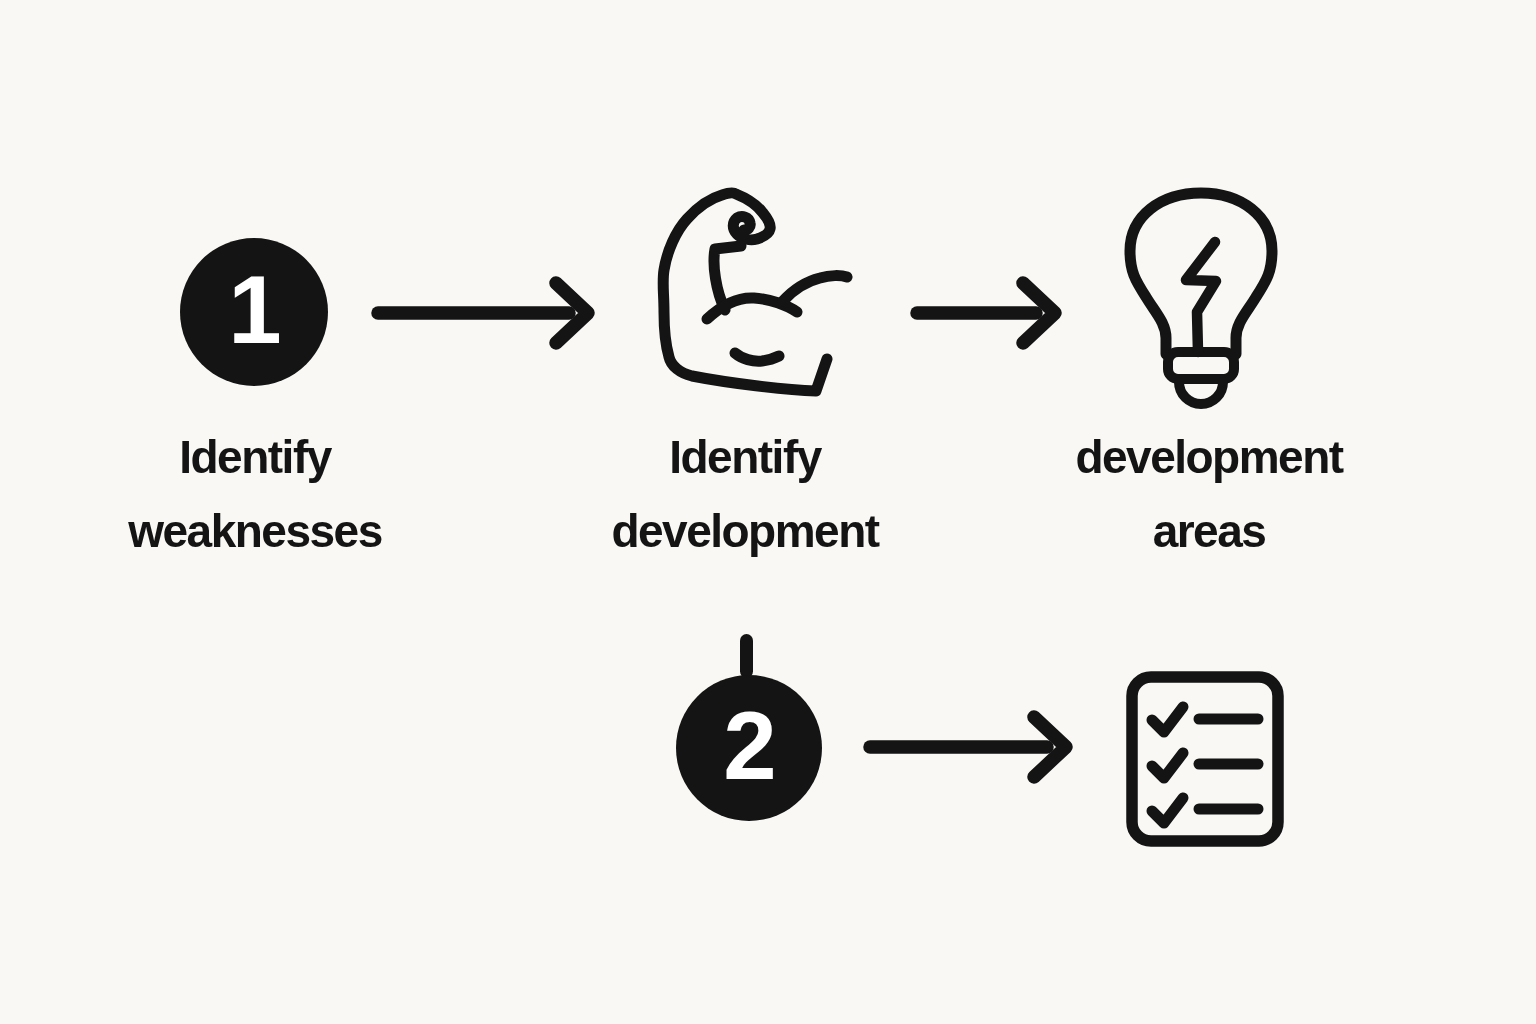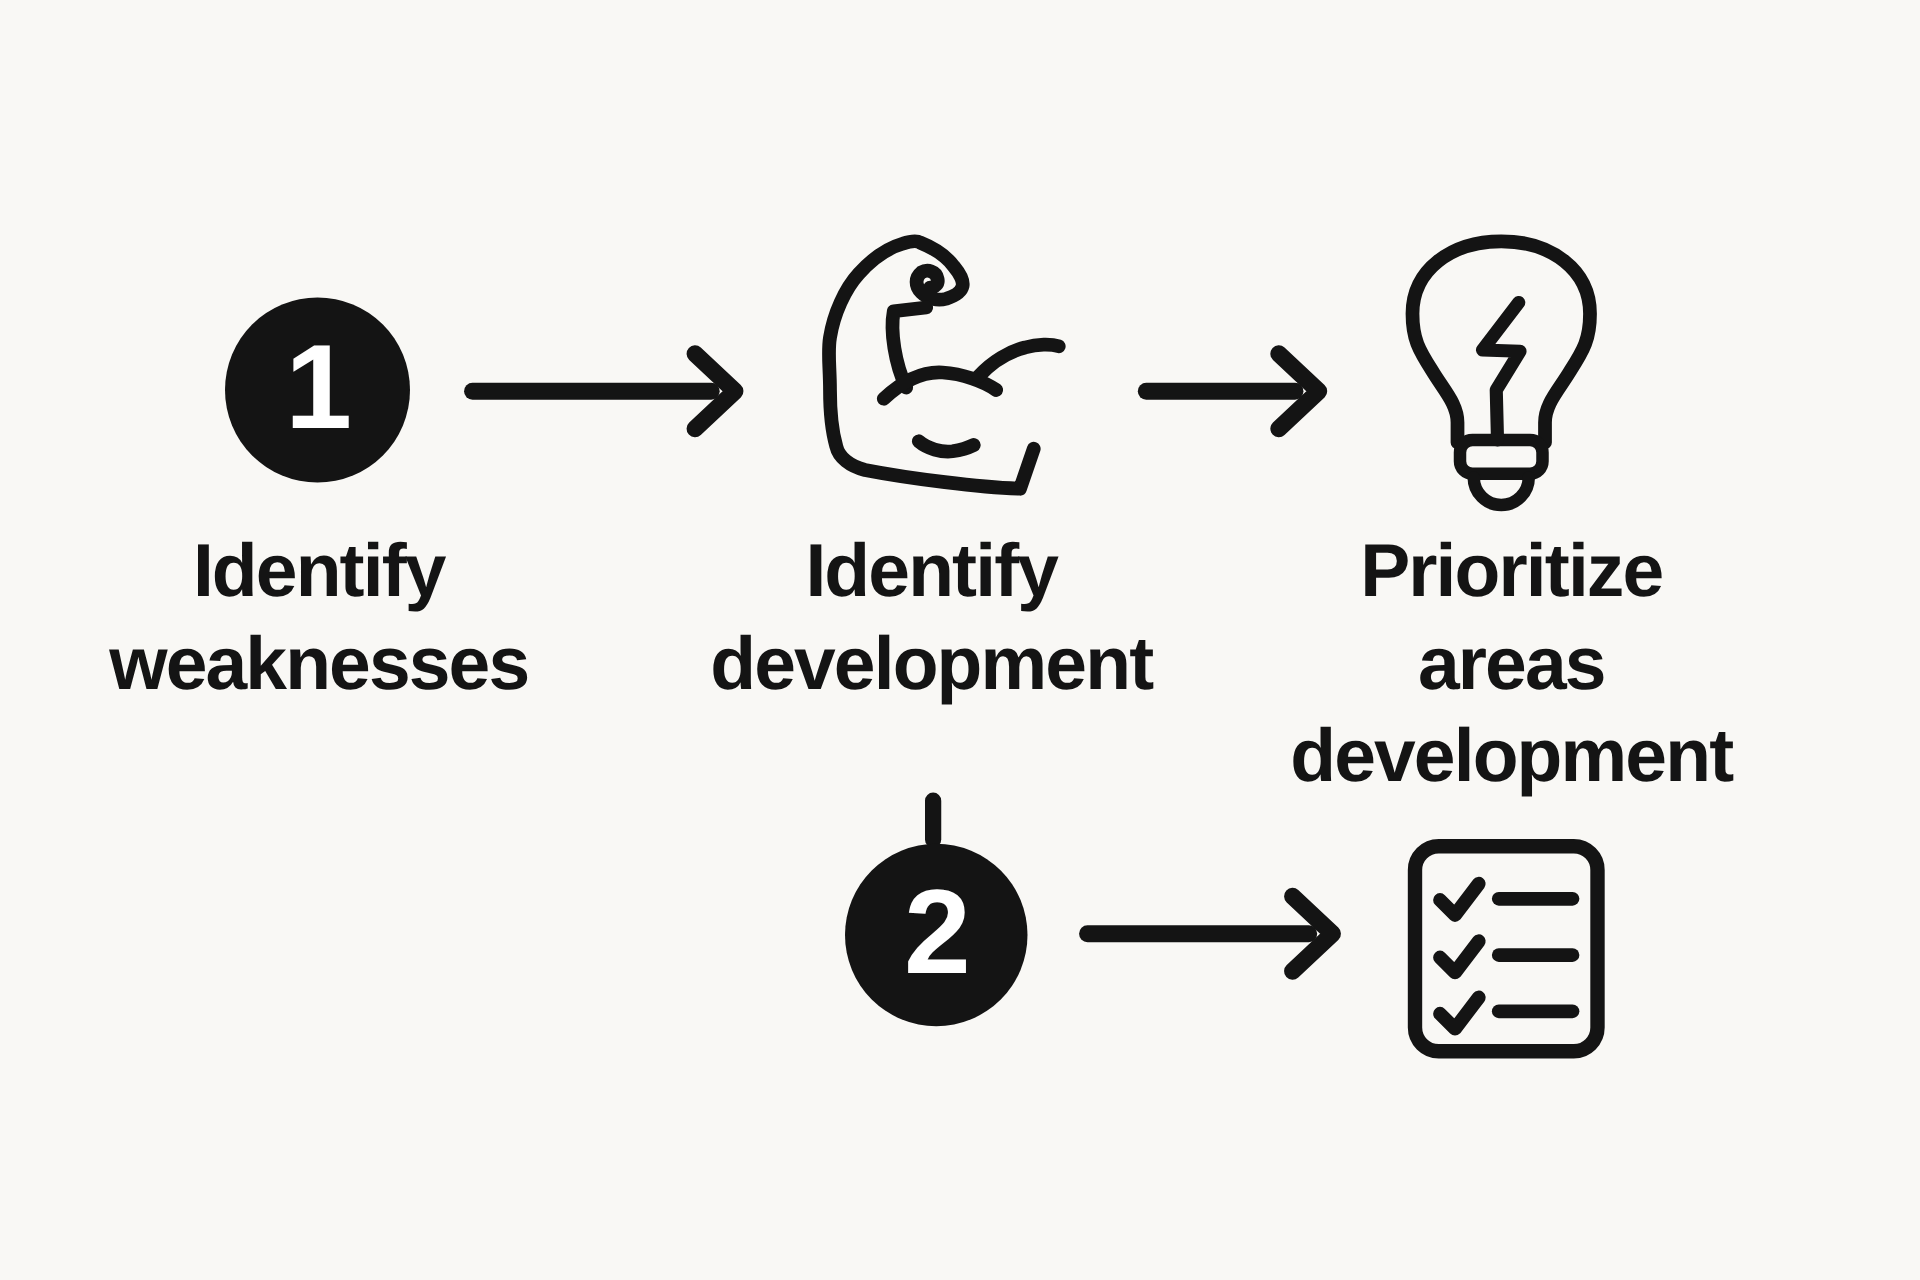--- a/index.html
+++ b/index.html
@@ -37,21 +37,21 @@
   .badge-2{left:676px;top:675px;width:146px;height:146px;}
   .stem{
     left:740px;top:634px;width:13px;height:44px;
     background:var(--ink);
     border-radius:7px;
   }
   .caption{
     width:480px;
     text-align:center;
     font-weight:700;
-    font-size:60px;
+    font-size:46px;
     line-height:74px;
     letter-spacing:-1.5px;
     color:var(--ink);
     top:420px;
   }
   .caption-1{left:15px;}
   .caption-2{left:505px;}
   .caption-3{left:969px;}
   svg{display:block;overflow:visible;}
   .stroke{
@@ -117,23 +117,22 @@
 
   <div class="abs caption caption-1">
     <div>Identify</div>
     <div>weaknesses</div>
   </div>
   <div class="abs caption caption-2">
     <div>Identify</div>
     <div>development</div>
   </div>
   <div class="abs caption caption-3">
-    <div>Prioritize</div>
+    <div>development</div>
     <div>areas</div>
-    <div>development</div>
   </div>
 
   <div class="abs stem"></div>
   <div class="abs badge badge-2">
     <span class="badge-num">2</span>
   </div>
 
   <svg class="abs" style="left:863px;top:712px;" width="214" height="70" viewBox="0 0 214 70">
     <path class="stroke" stroke-width="13.5" d="M 7 35 L 184 35"></path>
     <path class="stroke" stroke-width="13.5" d="M 171 5 L 203 35 L 171 65"></path>

